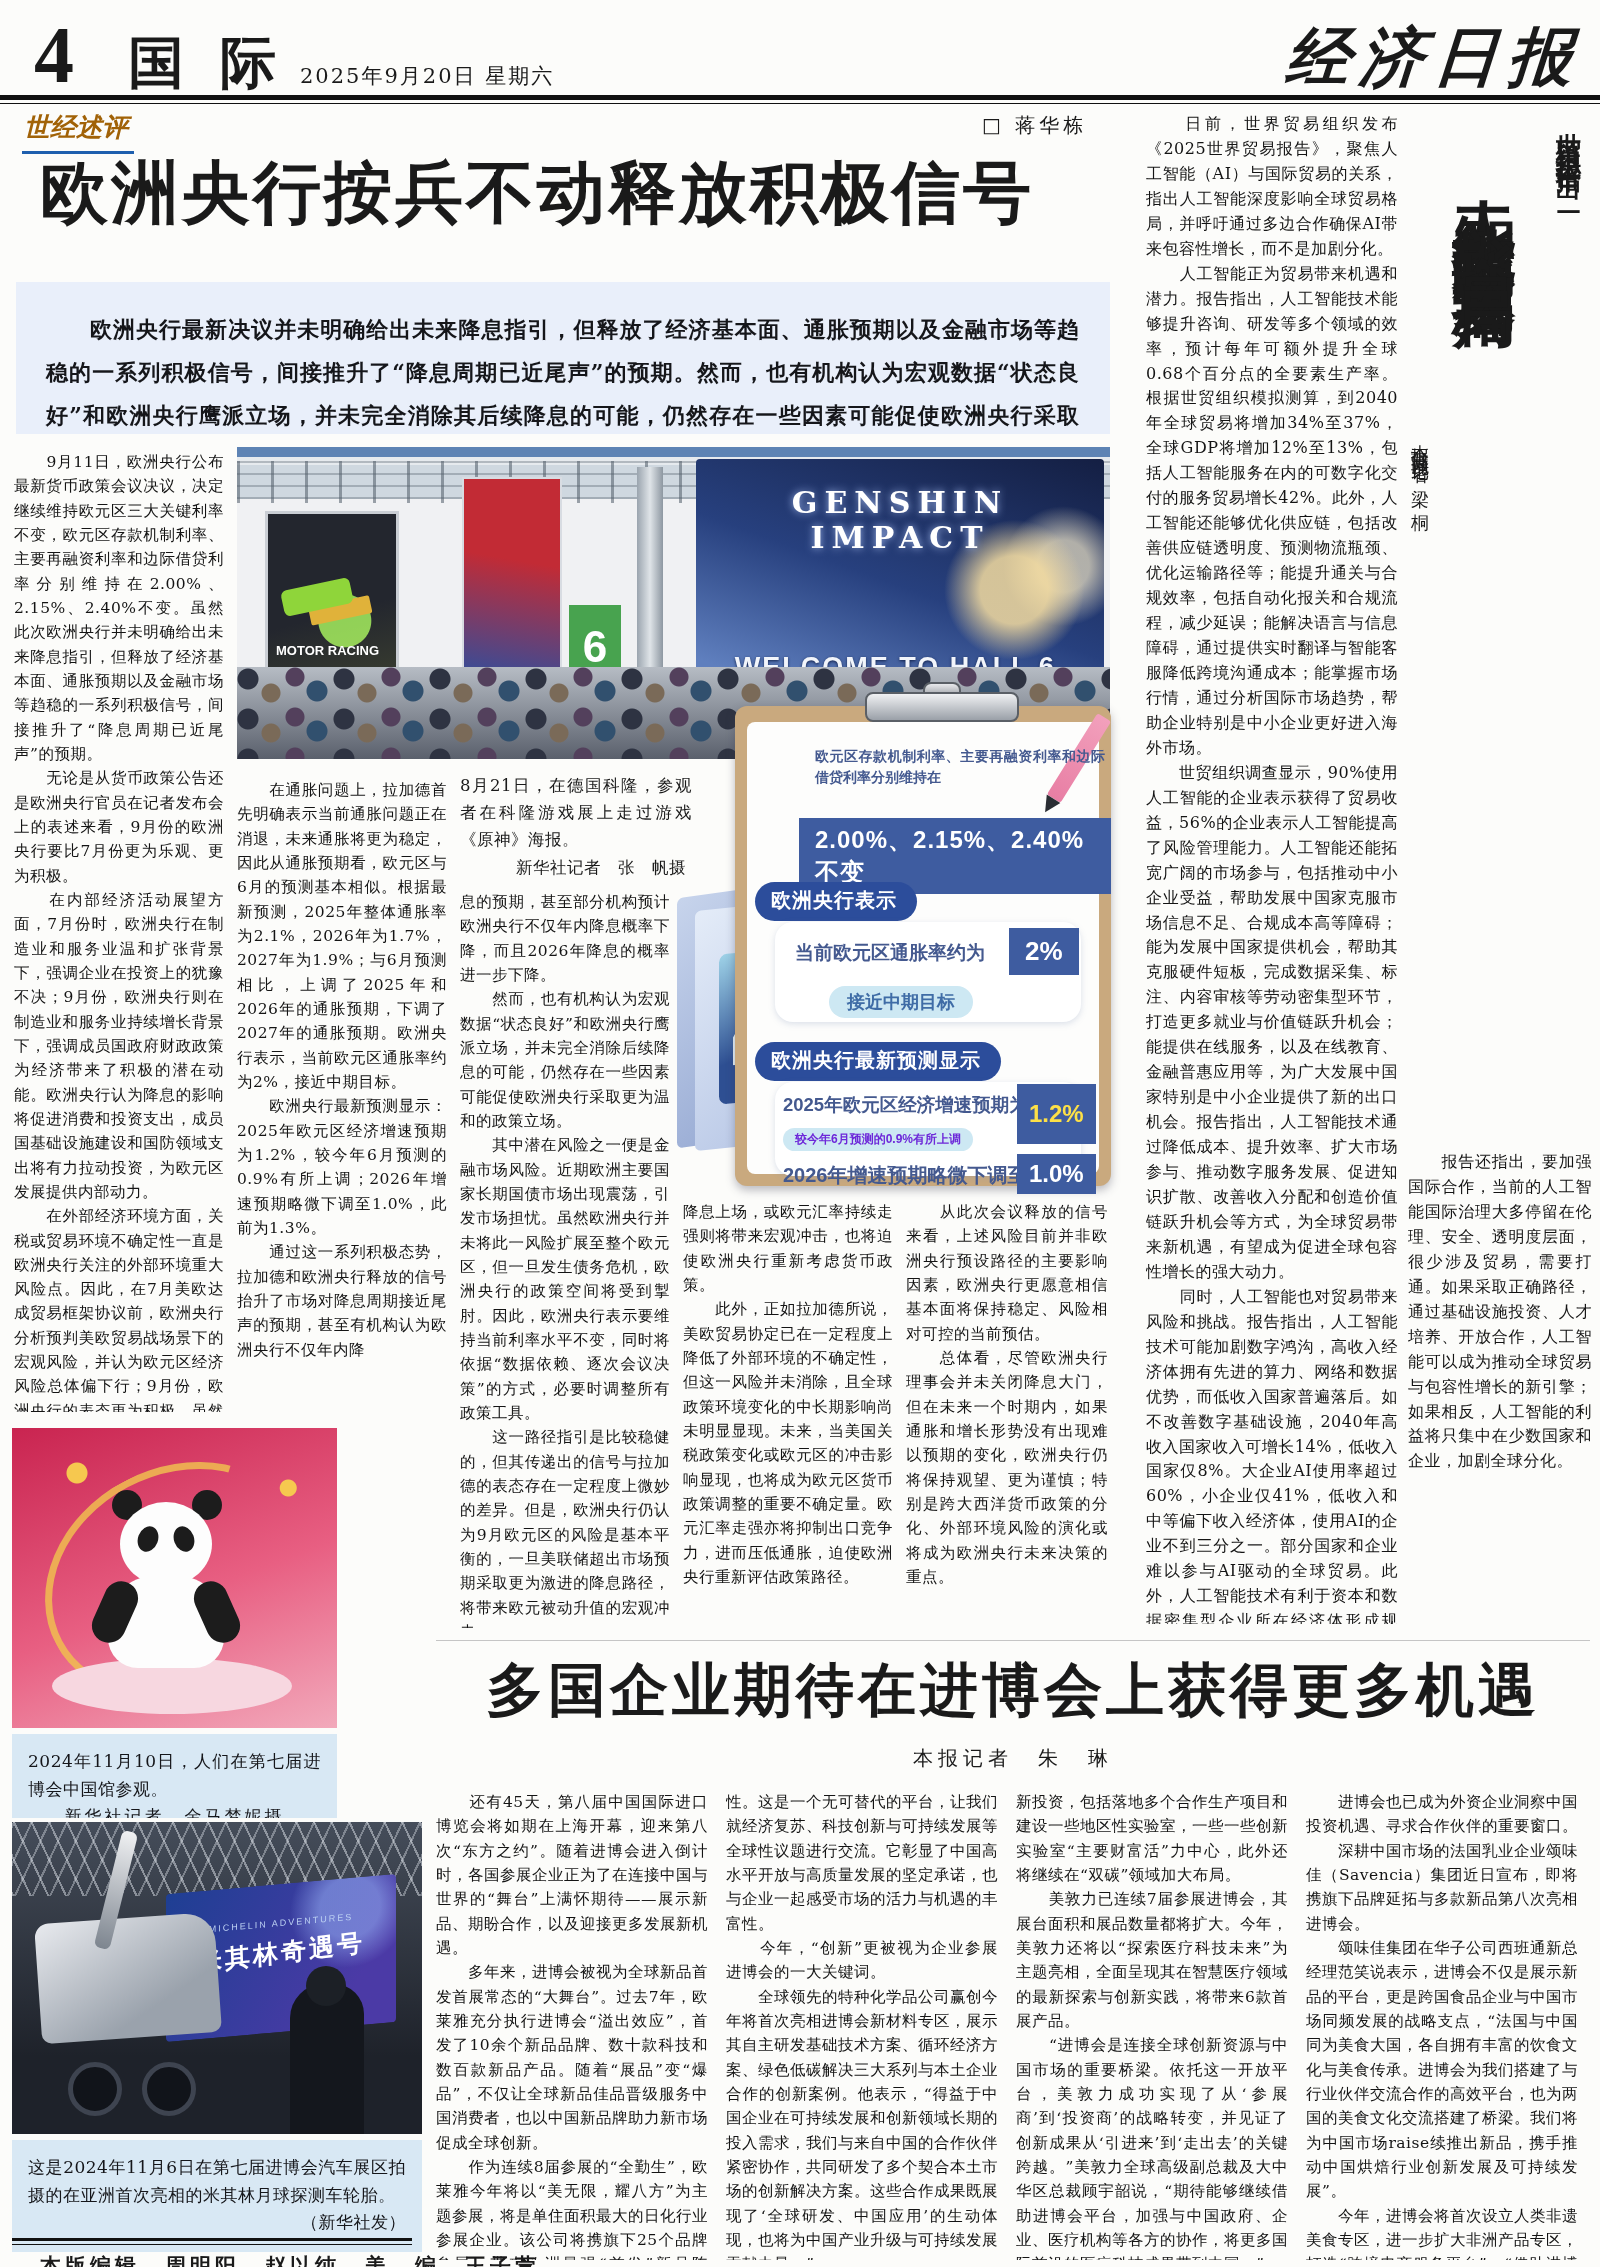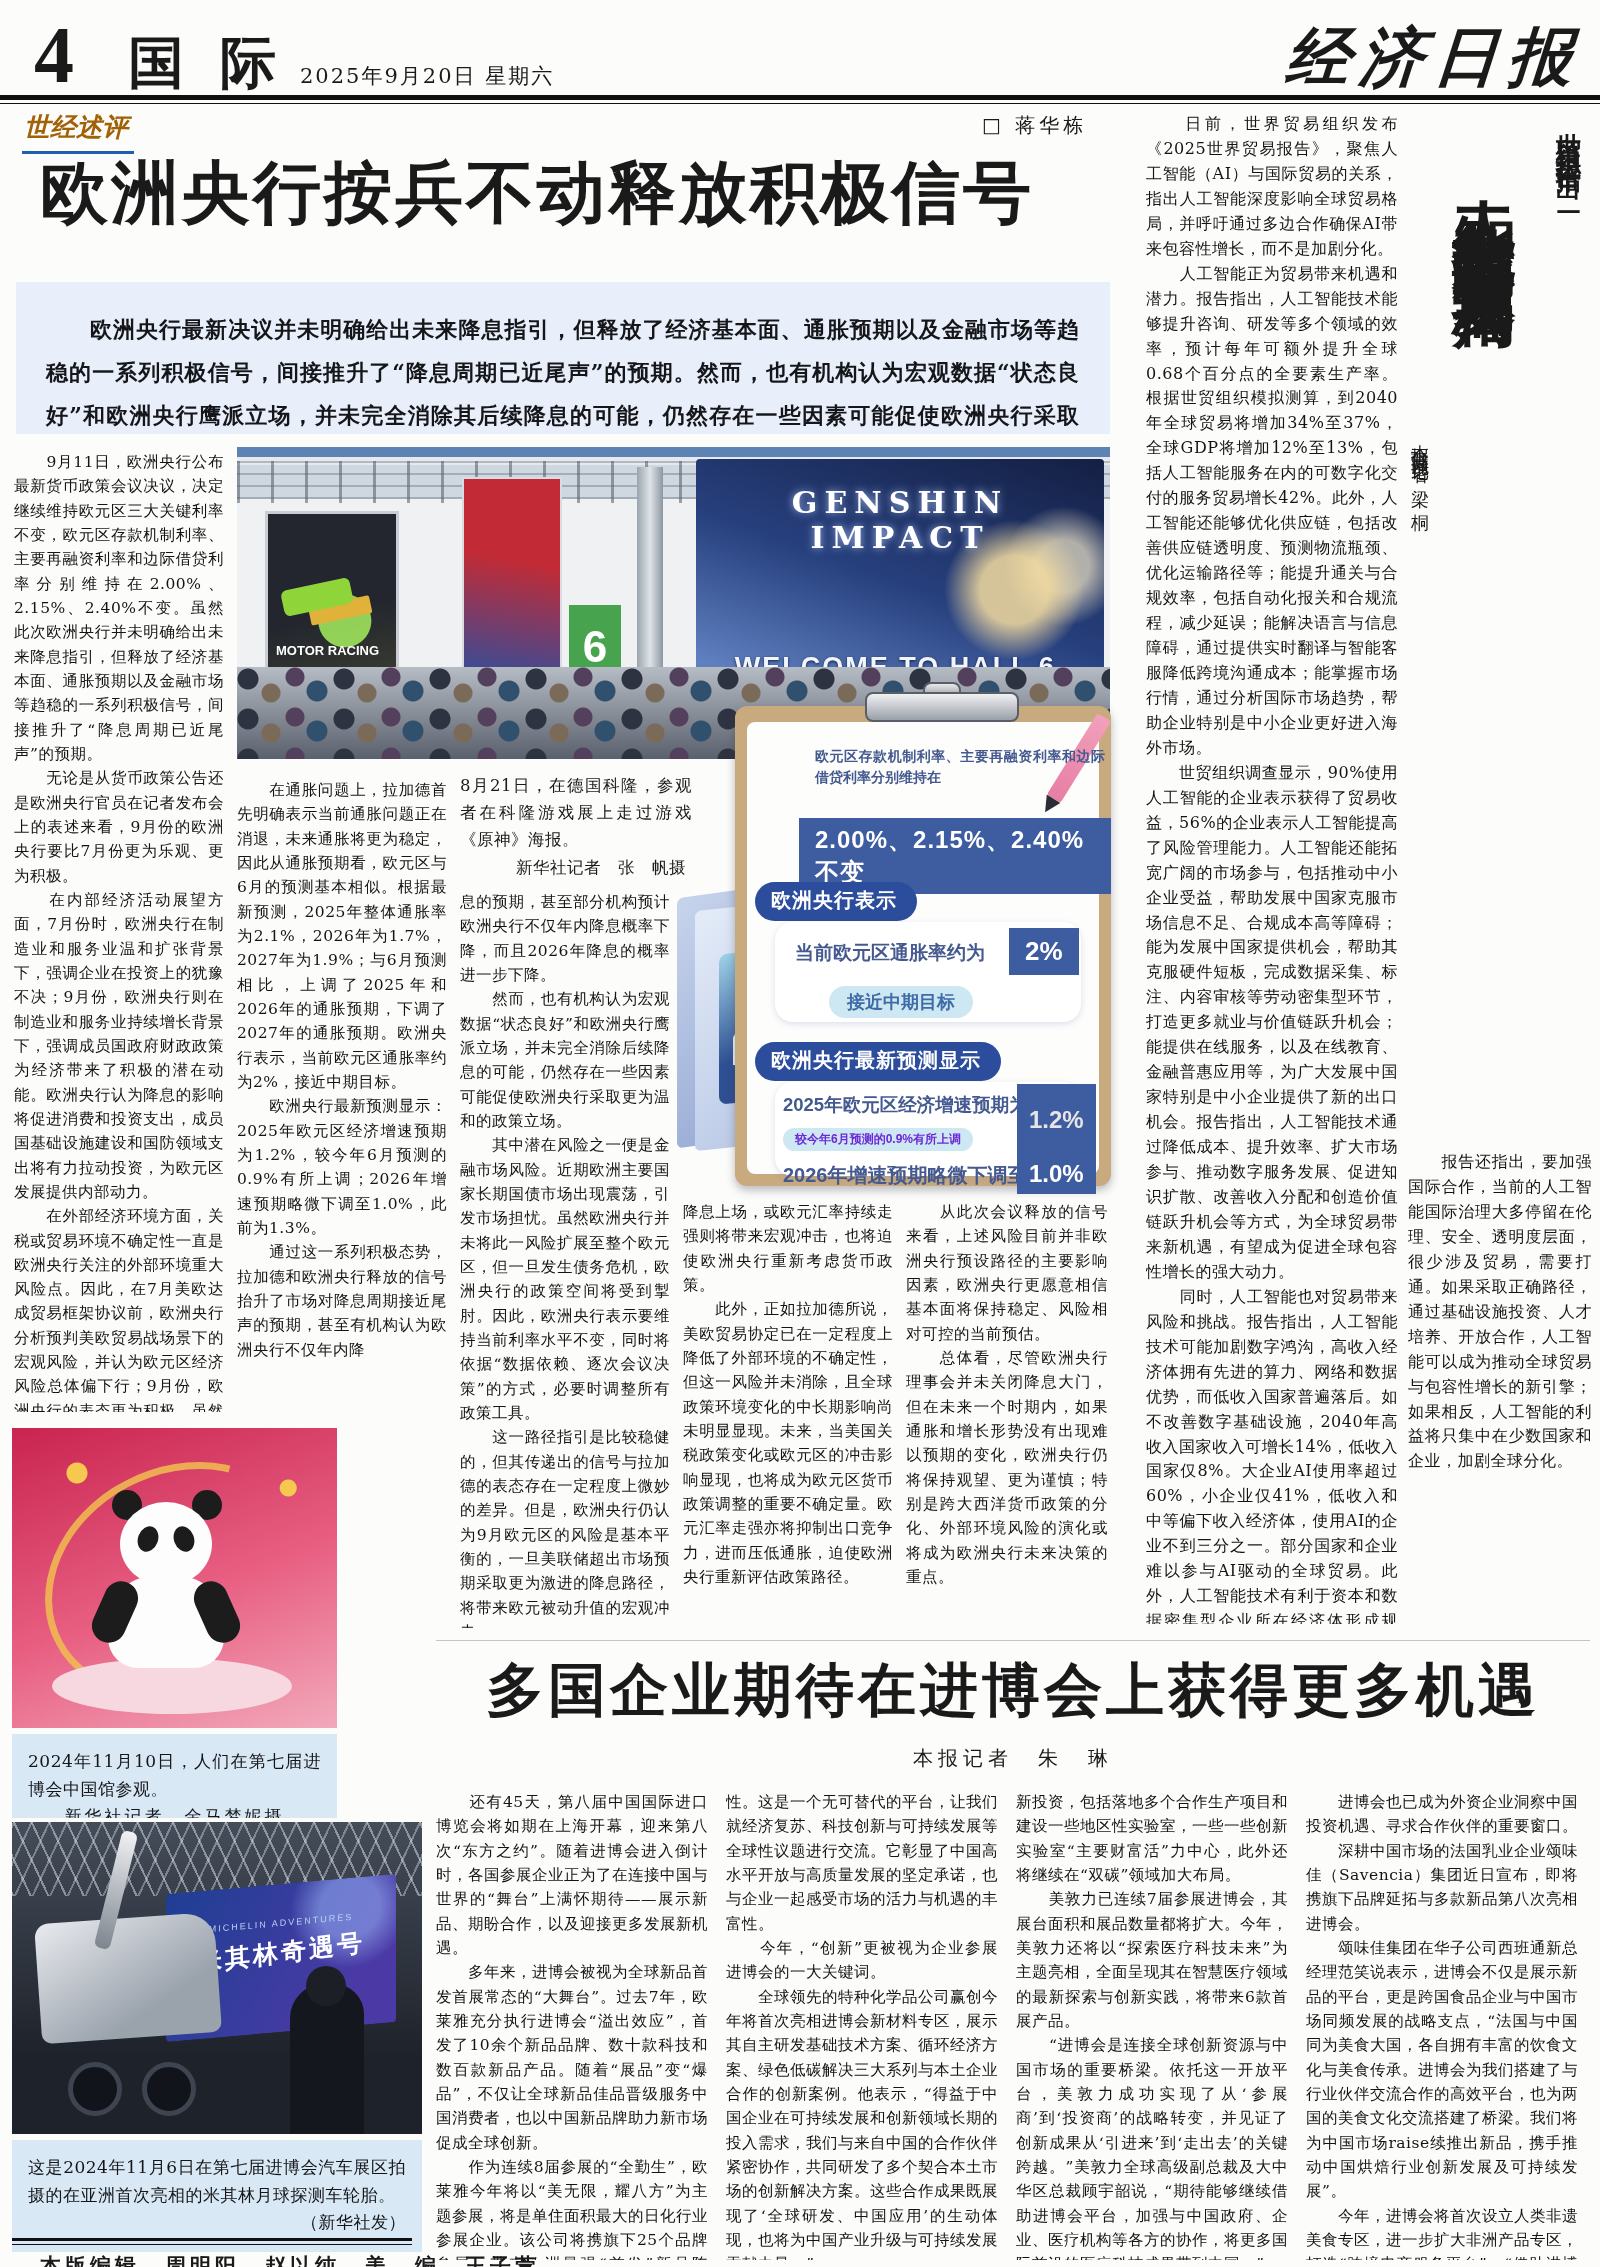--- a/index.html
+++ b/index.html
@@ -84,21 +84,21 @@
   .pillLabel{position:absolute;background:#2c4d9b;color:#fff;font-family:"Liberation Sans",sans-serif;
      font-weight:bold;font-size:20px;padding:5px 20px 7px 16px;border-radius:22px;letter-spacing:1px;}
   #igL1{left:76px;top:182px;}
   #igCard1{left:96px;top:222px;width:306px;height:100px;background:#fff;border-radius:18px;box-shadow:0 2px 6px rgba(120,140,180,.25);}
   #igS1t{left:116px;top:240px;font-size:19px;}
   #igS1v{left:330px;top:228px;background:#3e5ca0;color:#fff;font-family:"Liberation Sans",sans-serif;font-weight:bold;font-size:26px;padding:8px 16px;}
   #igS1n{left:150px;top:286px;background:#cde8f3;color:#3f6ca6;font-family:"Liberation Sans",sans-serif;font-weight:bold;font-size:18px;padding:4px 18px;border-radius:16px;}
   #igL2{left:76px;top:342px;}
   #igCard2{left:96px;top:382px;width:306px;height:94px;background:#fff;border-radius:18px;box-shadow:0 2px 6px rgba(120,140,180,.25);}
   #igS2t1{left:104px;top:392px;font-size:18.5px;white-space:nowrap;}
-  #igS2v1{left:338px;top:384px;background:#3e5ca0;color:#e5e5e5;font-family:"Liberation Sans",sans-serif;font-weight:bold;font-size:24px;padding:22px 12px;}
+  #igS2v1{left:338px;top:384px;background:#3e5ca0;color:#fde047;font-family:"Liberation Sans",sans-serif;font-weight:bold;font-size:24px;padding:16px 12px;}
   #igS2n1{left:104px;top:428px;background:#cde8f3;color:#6d28d9;font-family:"Liberation Sans",sans-serif;font-weight:bold;font-size:12px;padding:3px 12px;border-radius:14px;white-space:nowrap;}
   #igS2t2{left:104px;top:462px;font-size:20px;white-space:nowrap;}
   #igS2v2{left:338px;top:454px;background:#3e5ca0;color:#fff;font-family:"Liberation Sans",sans-serif;font-weight:bold;font-size:24px;padding:6px 12px;}
   
   #wtorule{left:1126px;top:108px;width:3px;height:1520px;background:#15151
 5;}
   #wto-a{left:1146px;top:112px;width:252px;height:1512px;font-size:16px;line-height:1.56;}
   #wto-b{left:1408px;top:1150px;width:184px;height:474px;font-size:16px;line-height:1.56;}
   .vert{writing-mode:vertical-rl;text-orientation:upright;}
   #wto-kicker{left:1552px;top:112px;height:430px;font-size:25px;font-weight:bold;letter-spacing:6px;}

